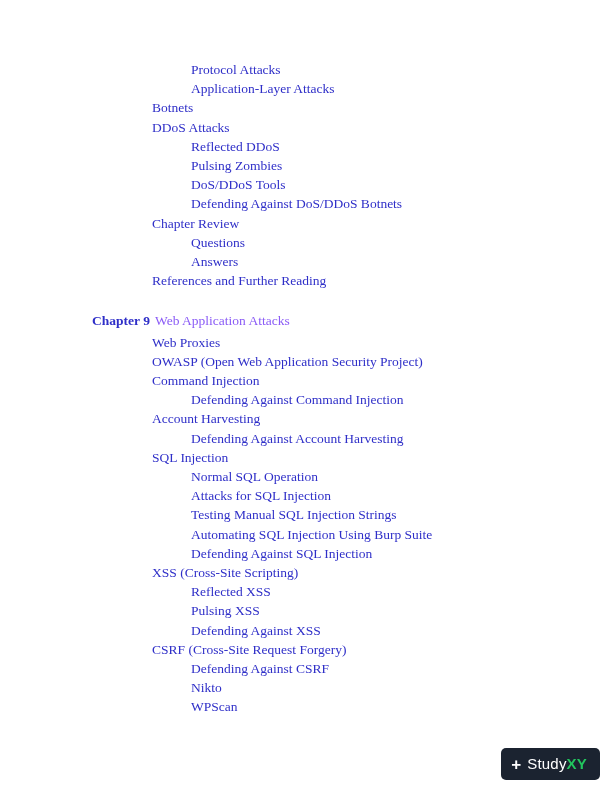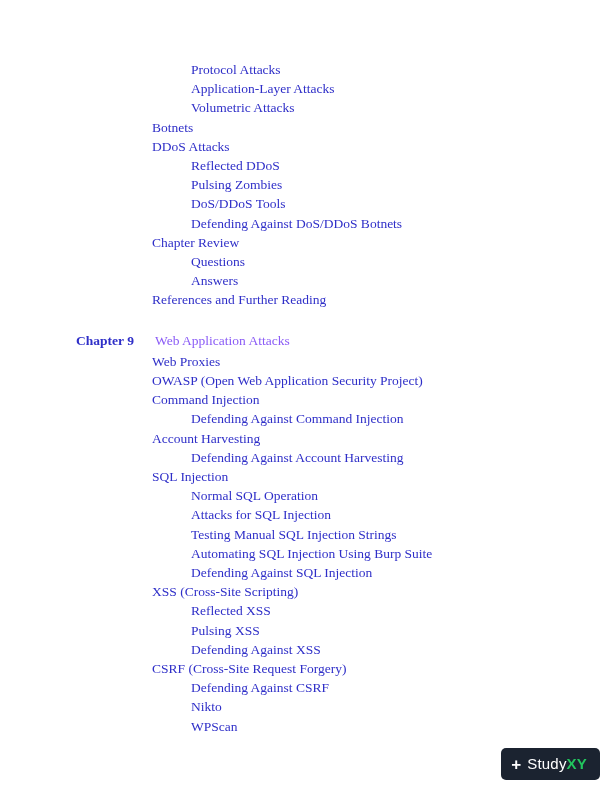--- a/index.html
+++ b/index.html
@@ -36,21 +36,21 @@
   .lvl1 { margin-left: 191px; }
 
   .chapter-row {
     position: relative;
     height: 19.2px;
     margin-top: 21px;
     margin-bottom: 2px;
   }
   .chapter-label {
     position: absolute;
-    left: 76px;
+    left: 92px;
     top: 0;
     font-size: 13.5px;
     line-height: 19.2px;
     font-weight: bold;
     color: #2f2fc8;
     font-family: "Liberation Serif", serif;
   }
   .chapter-title {
     position: absolute;
     left: 155px;
@@ -94,21 +94,20 @@
 </head>
 <body>
 
 <div class="page">
 
   <div class="toc">
 
     <div>
       <div class="entry lvl1">Protocol Attacks</div>
       <div class="entry lvl1">Application-Layer Attacks</div>
-      <div class="entry lvl1">Volumetric Attacks</div>
       <div class="entry lvl0">Botnets</div>
       <div class="entry lvl0">DDoS Attacks</div>
       <div class="entry lvl1">Reflected DDoS</div>
       <div class="entry lvl1">Pulsing Zombies</div>
       <div class="entry lvl1">DoS/DDoS Tools</div>
       <div class="entry lvl1">Defending Against DoS/DDoS Botnets</div>
       <div class="entry lvl0">Chapter Review</div>
       <div class="entry lvl1">Questions</div>
       <div class="entry lvl1">Answers</div>
       <div class="entry lvl0">References and Further Reading</div>

